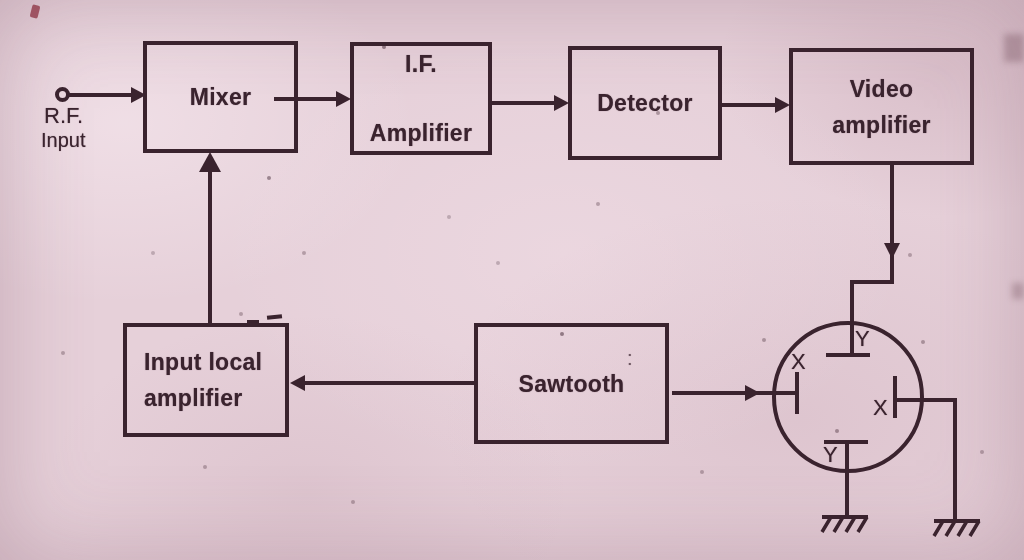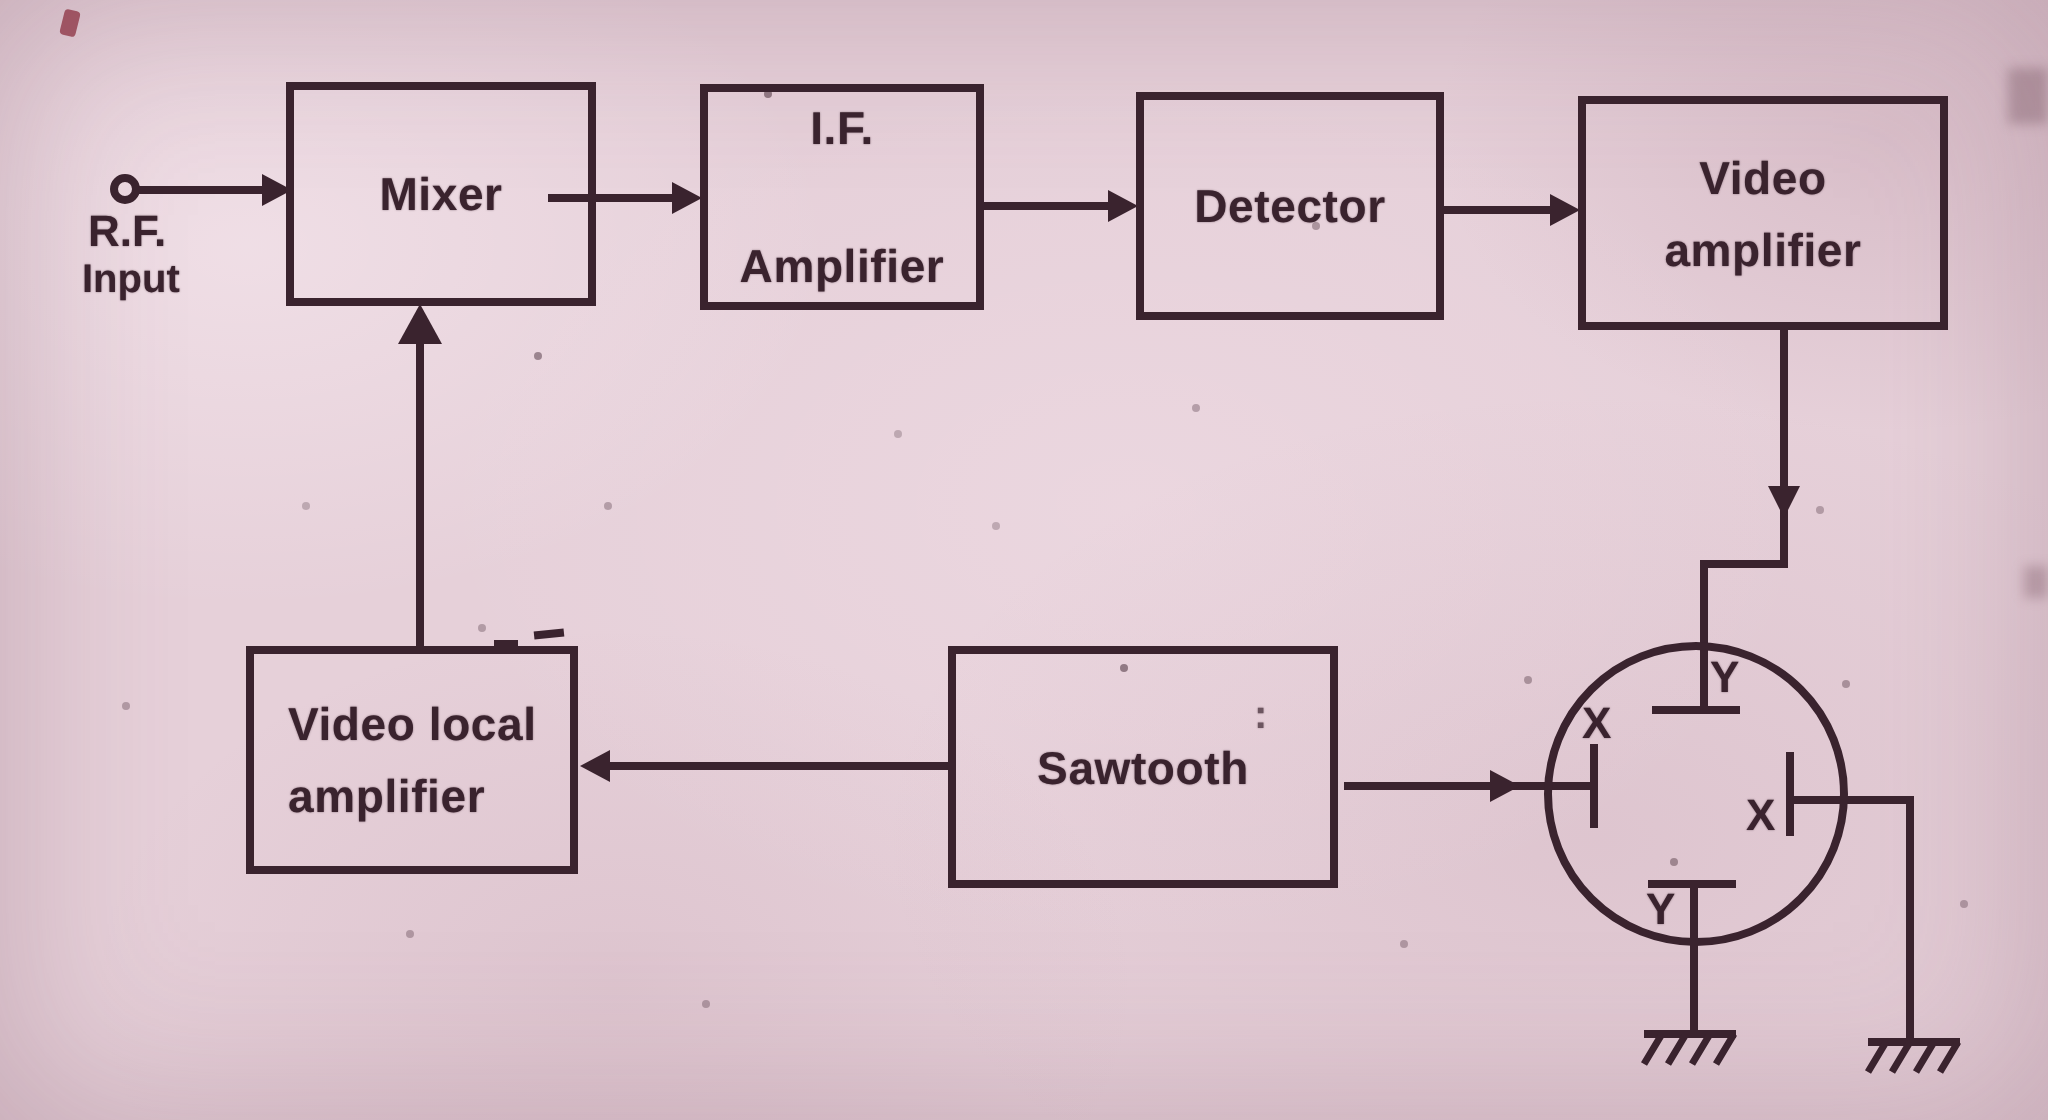--- a/index.html
+++ b/index.html
@@ -17,21 +17,21 @@
     box-shadow: inset 0 0 90px rgba(120,75,95,.30);
     color:var(--ink);
   }
   .box {
     position:absolute; box-sizing:border-box; border:4px solid var(--ink);
     display:flex; flex-direction:column; justify-content:center; align-items:center;
     font-size:23px; font-weight:600; line-height:36px; letter-spacing:.3px;
   }
   .box span, .lbl { text-shadow:0 0 1px rgba(54,30,42,.55); }
   .wire { position:absolute; background:var(--ink); }
-  .lbl { position:absolute; font-weight:700; }
+  .lbl { position:absolute; font-weight:400; }
   .arr { position:absolute; width:0; height:0; }
   .arr.r { border-top:8px solid transparent; border-bottom:8px solid transparent; border-left:15px solid var(--ink); }
   .arr.l { border-top:8px solid transparent; border-bottom:8px solid transparent; border-right:15px solid var(--ink); }
   .arr.d { border-left:8px solid transparent; border-right:8px solid transparent; border-top:16px solid var(--ink); }
   .arr.u { border-left:11px solid transparent; border-right:11px solid transparent; border-bottom:20px solid var(--ink); }
 
   #box-mixer { left:143px; top:41px; width:155px; height:112px; }
   #box-if    { left:350px; top:42px; width:142px; height:113px;justify-content:space-between; }
   #box-det   { left:568px; top:46px; width:154px; height:114px; }
   #box-vid   { left:789px; top:48px; width:185px; height:117px; }
@@ -143,21 +143,21 @@
   <div class="arr r" id="arr-if-det"></div>
   <div class="wire" id="wire-det-vid"></div>
   <div class="arr r" id="arr-det-vid"></div>
 
   <div class="wire" id="wire-vid-down"></div>
   <div class="arr d" id="arr-vid-down"></div>
   <div class="wire" id="wire-jog-h"></div>
   <div class="wire" id="wire-jog-v"></div>
 
   <div class="box" id="box-osc">
-    <span>Video local</span>
+    <span>Input local</span>
     <span>amplifier</span>
   </div>
   <div class="box" id="box-saw">
     <span>Sawtooth</span>
   </div>
   <div class="lbl" id="colon">:</div>
   <div class="wire" id="dash1"></div>
   <div class="wire" id="dash2"></div>
 
   <div class="wire" id="wire-osc-mix"></div>

